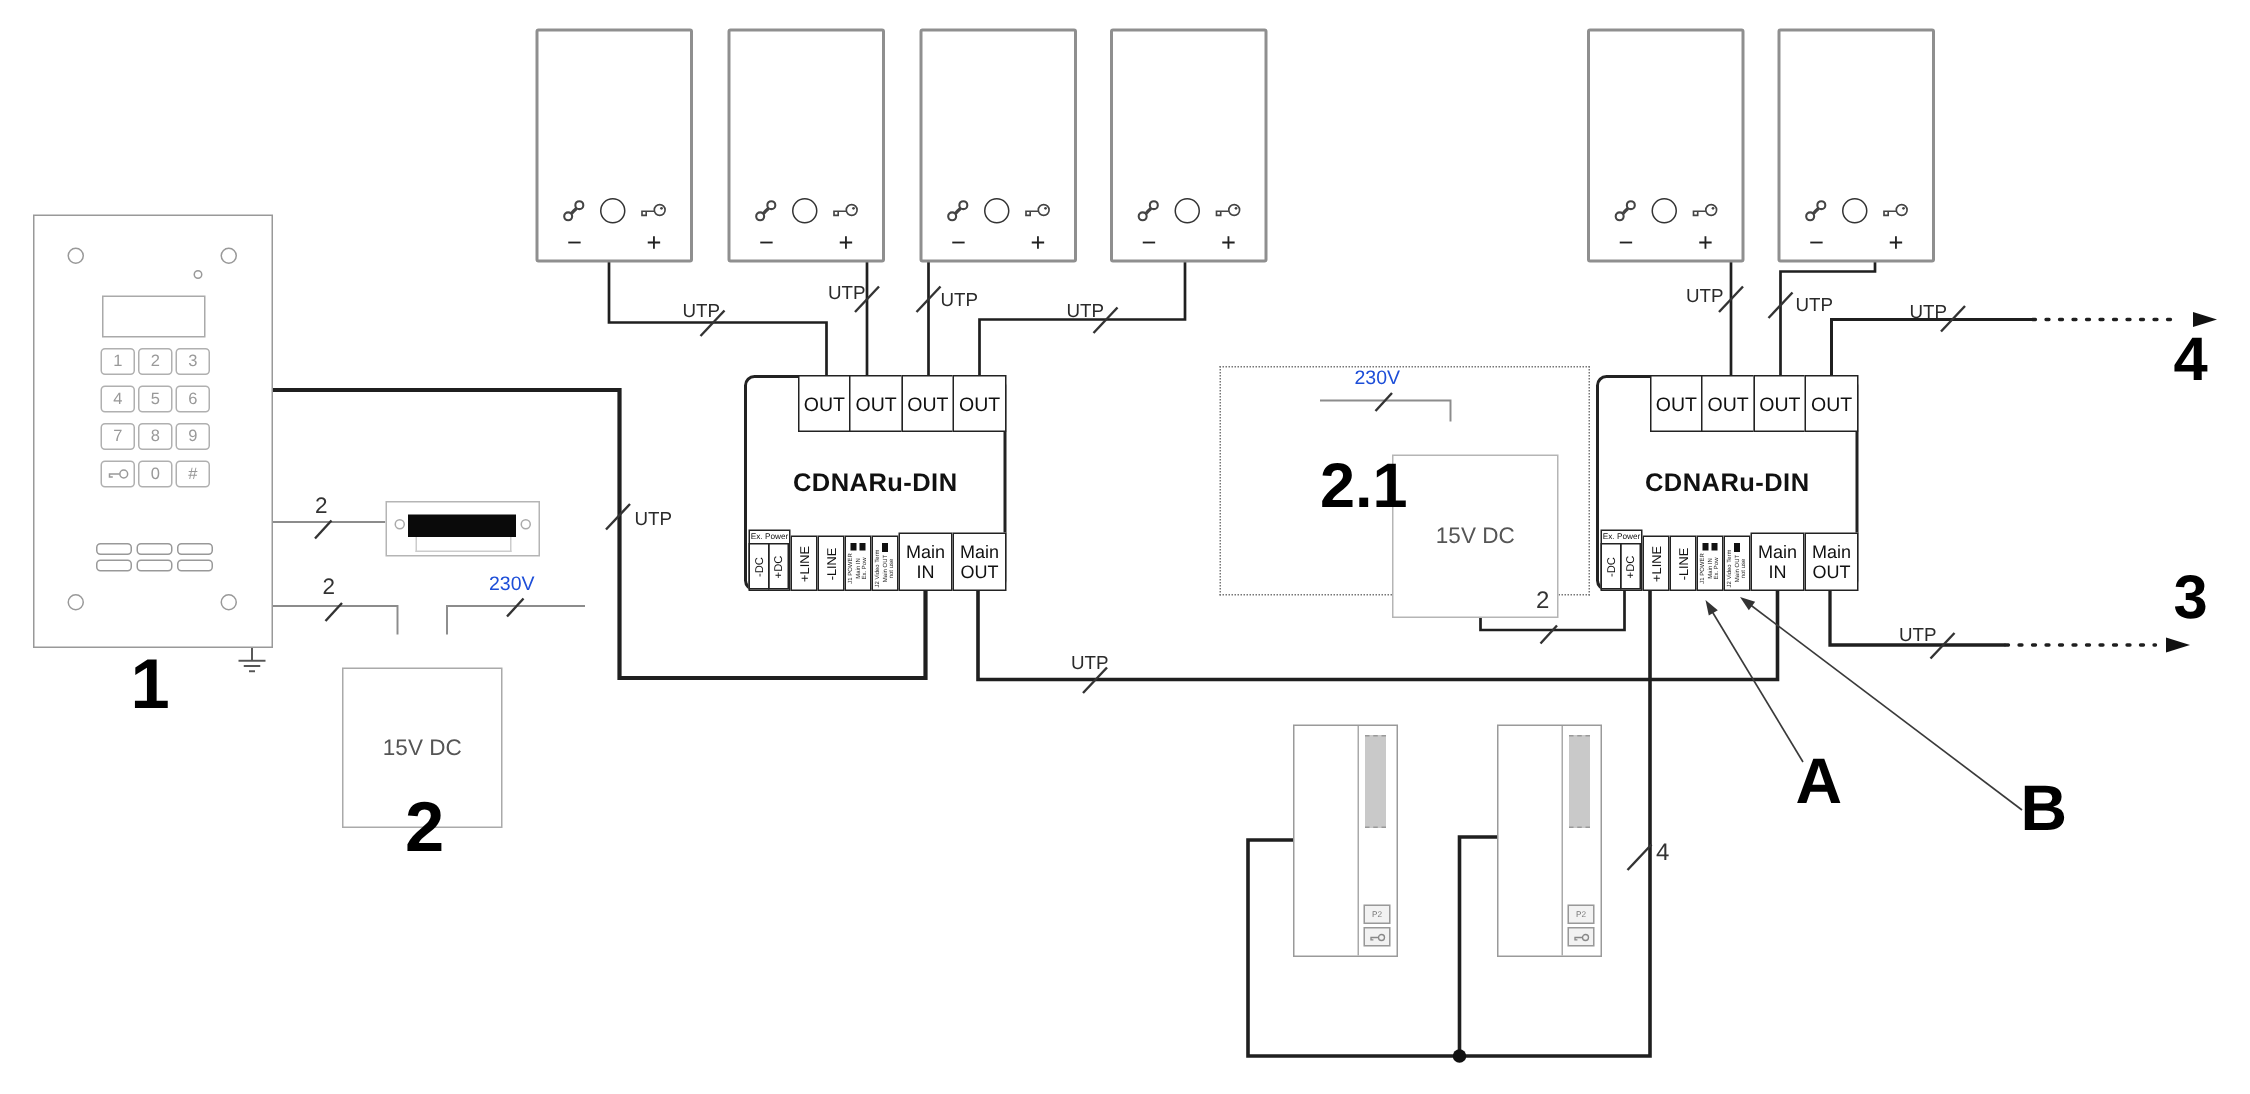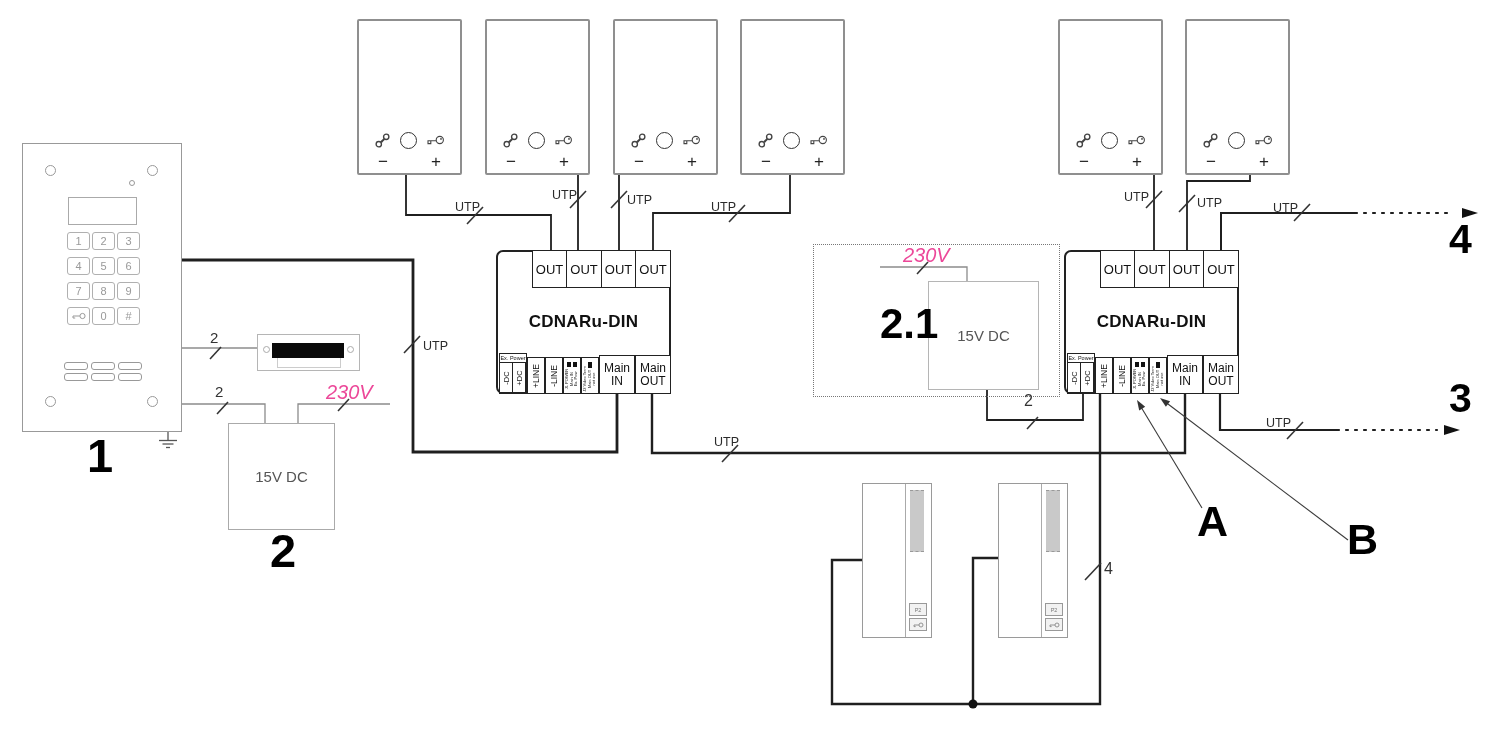--- a/index.html
+++ b/index.html
@@ -37,34 +37,34 @@
   .key{width:21px;height:16px;border:1.3px solid #b0b0b0;border-radius:3px;background:#fff;display:flex;align-items:center;justify-content:center;font-size:11px;color:#999;}
   .grille{position:absolute;left:41px;top:218px;display:flex;flex-direction:column;gap:3px;}
   .grow{display:flex;gap:3px;}
   .slot{width:22px;height:6px;border:1px solid #999;border-radius:3px;}
 
   
   .strike{position:absolute;left:257px;top:334px;width:101px;height:35px;border:1.3px solid #b5b5b5;background:#fff;}
   .strike .hole{position:absolute;width:5px;height:5px;border:1px solid #aaa;border-radius:50%;}
   .strike .bar{position:absolute;left:14px;top:8px;width:72px;height:15px;background:#0a0a0a;}
   .strike .tab{position:absolute;left:19px;top:23px;width:62px;height:9px;border:1px solid #ccc;border-top:none;}
-  .psu{position:absolute;border:1.3px solid #aaa;background:#fff;display:flex;align-items:center;justify-content:center;font-size:15px;color:#555;}
+  .psu{position:absolute;border:1.3px solid #aaa;background:#fff;display:flex;align-items:center;justify-content:center;font-size:15px;color:#555;margin-top:22px;}
   .dotbox{position:absolute;left:813px;top:244px;width:245px;height:151px;border:1.6px dotted #777;}
 
   
   .monitor{position:absolute;width:68px;height:153px;border:1.5px solid #9a9a9a;background:#fff;}
   .mon-divider{position:absolute;left:42px;top:0;bottom:0;width:0;border-left:1.2px solid #aaa;}
   .mon-strip{position:absolute;left:47px;top:6px;width:14px;height:60px;background:#c9c9c9;border-top:1px dashed #999;border-bottom:1px dashed #999;}
   .mon-btn{position:absolute;left:46px;width:16px;height:11px;border:1px solid #999;background:#f2f2f2;display:flex;align-items:center;justify-content:center;font-size:5.5px;color:#777;}
 
   
   .lbl{position:absolute;color:#2b2b2b;}
   .utp{font-size:12.5px;}
   .wnum{font-size:15px;color:#333;}
-  .v230{font-size:20px;color:#ec4899;font-style:italic;}
+  .v230{font-size:13px;color:#1d4ed8;}
   .callout{position:absolute;font-weight:bold;color:#000;line-height:1;}
 </style>
 </head>
 <body>
 
 <div class="canvas">
 
   <svg class="wires" width="1500" height="729" viewBox="0 0 1500 729">
     <g stroke="#1f1f1f" fill="none">
 

